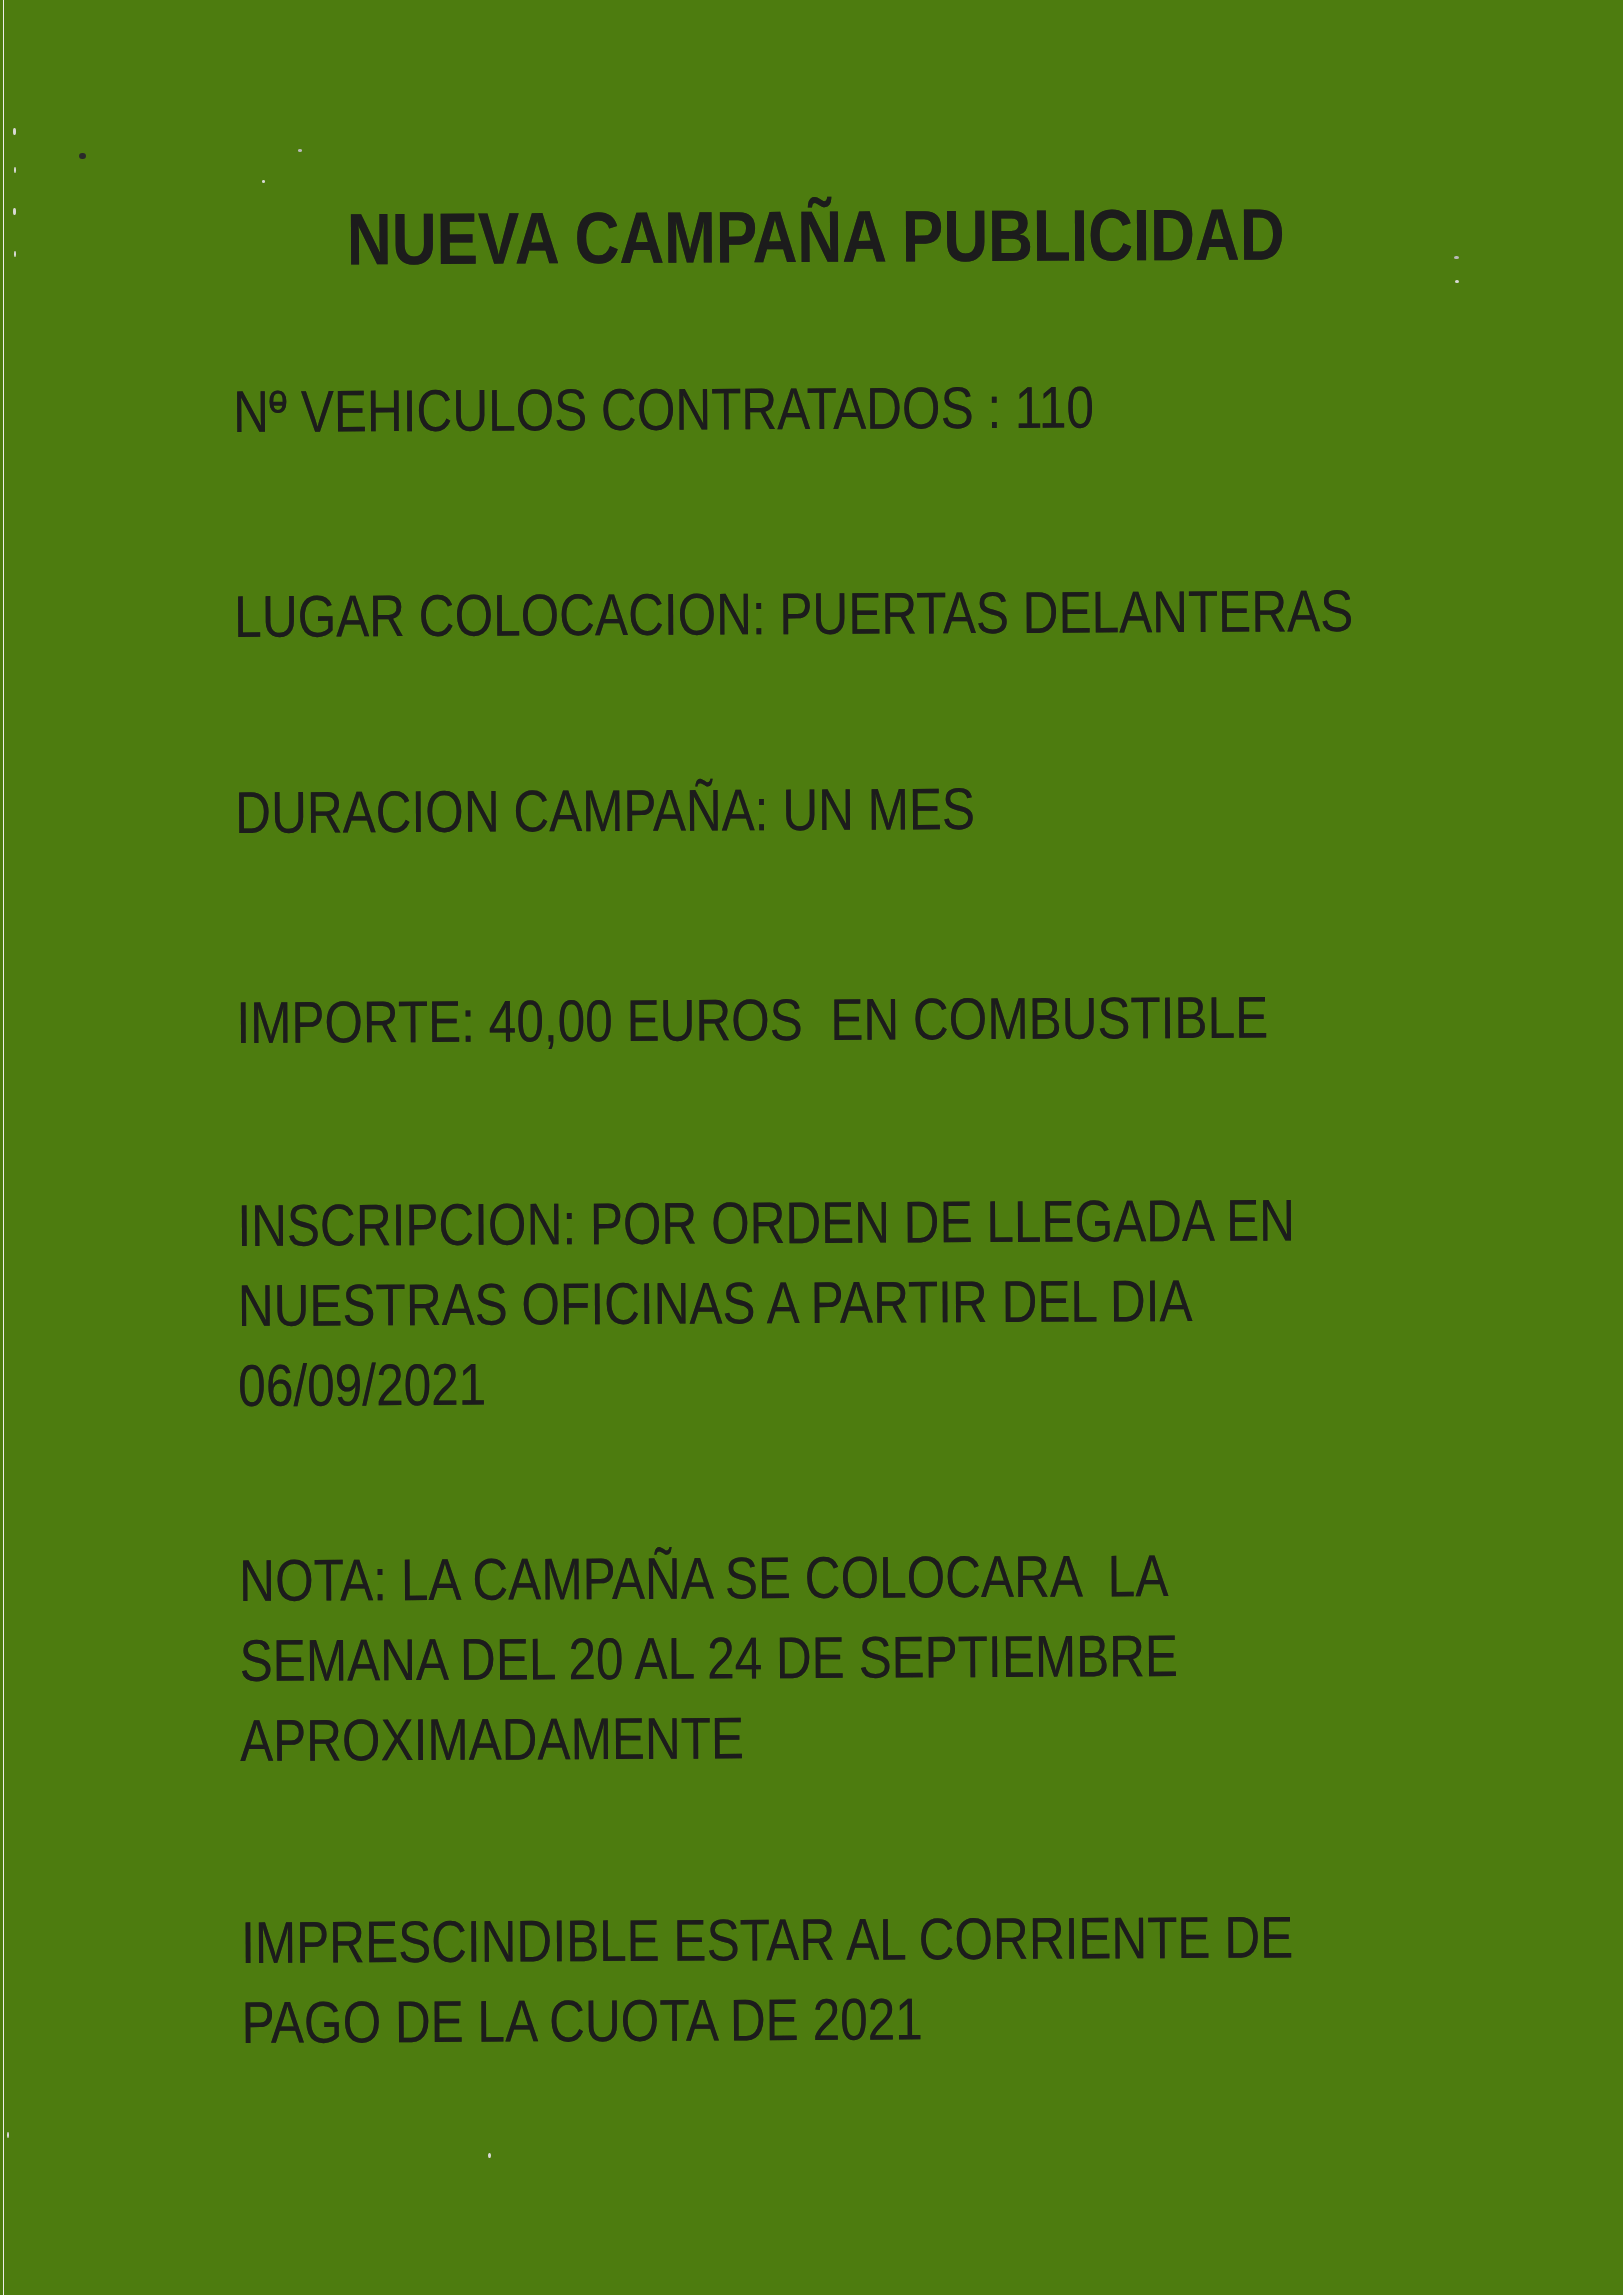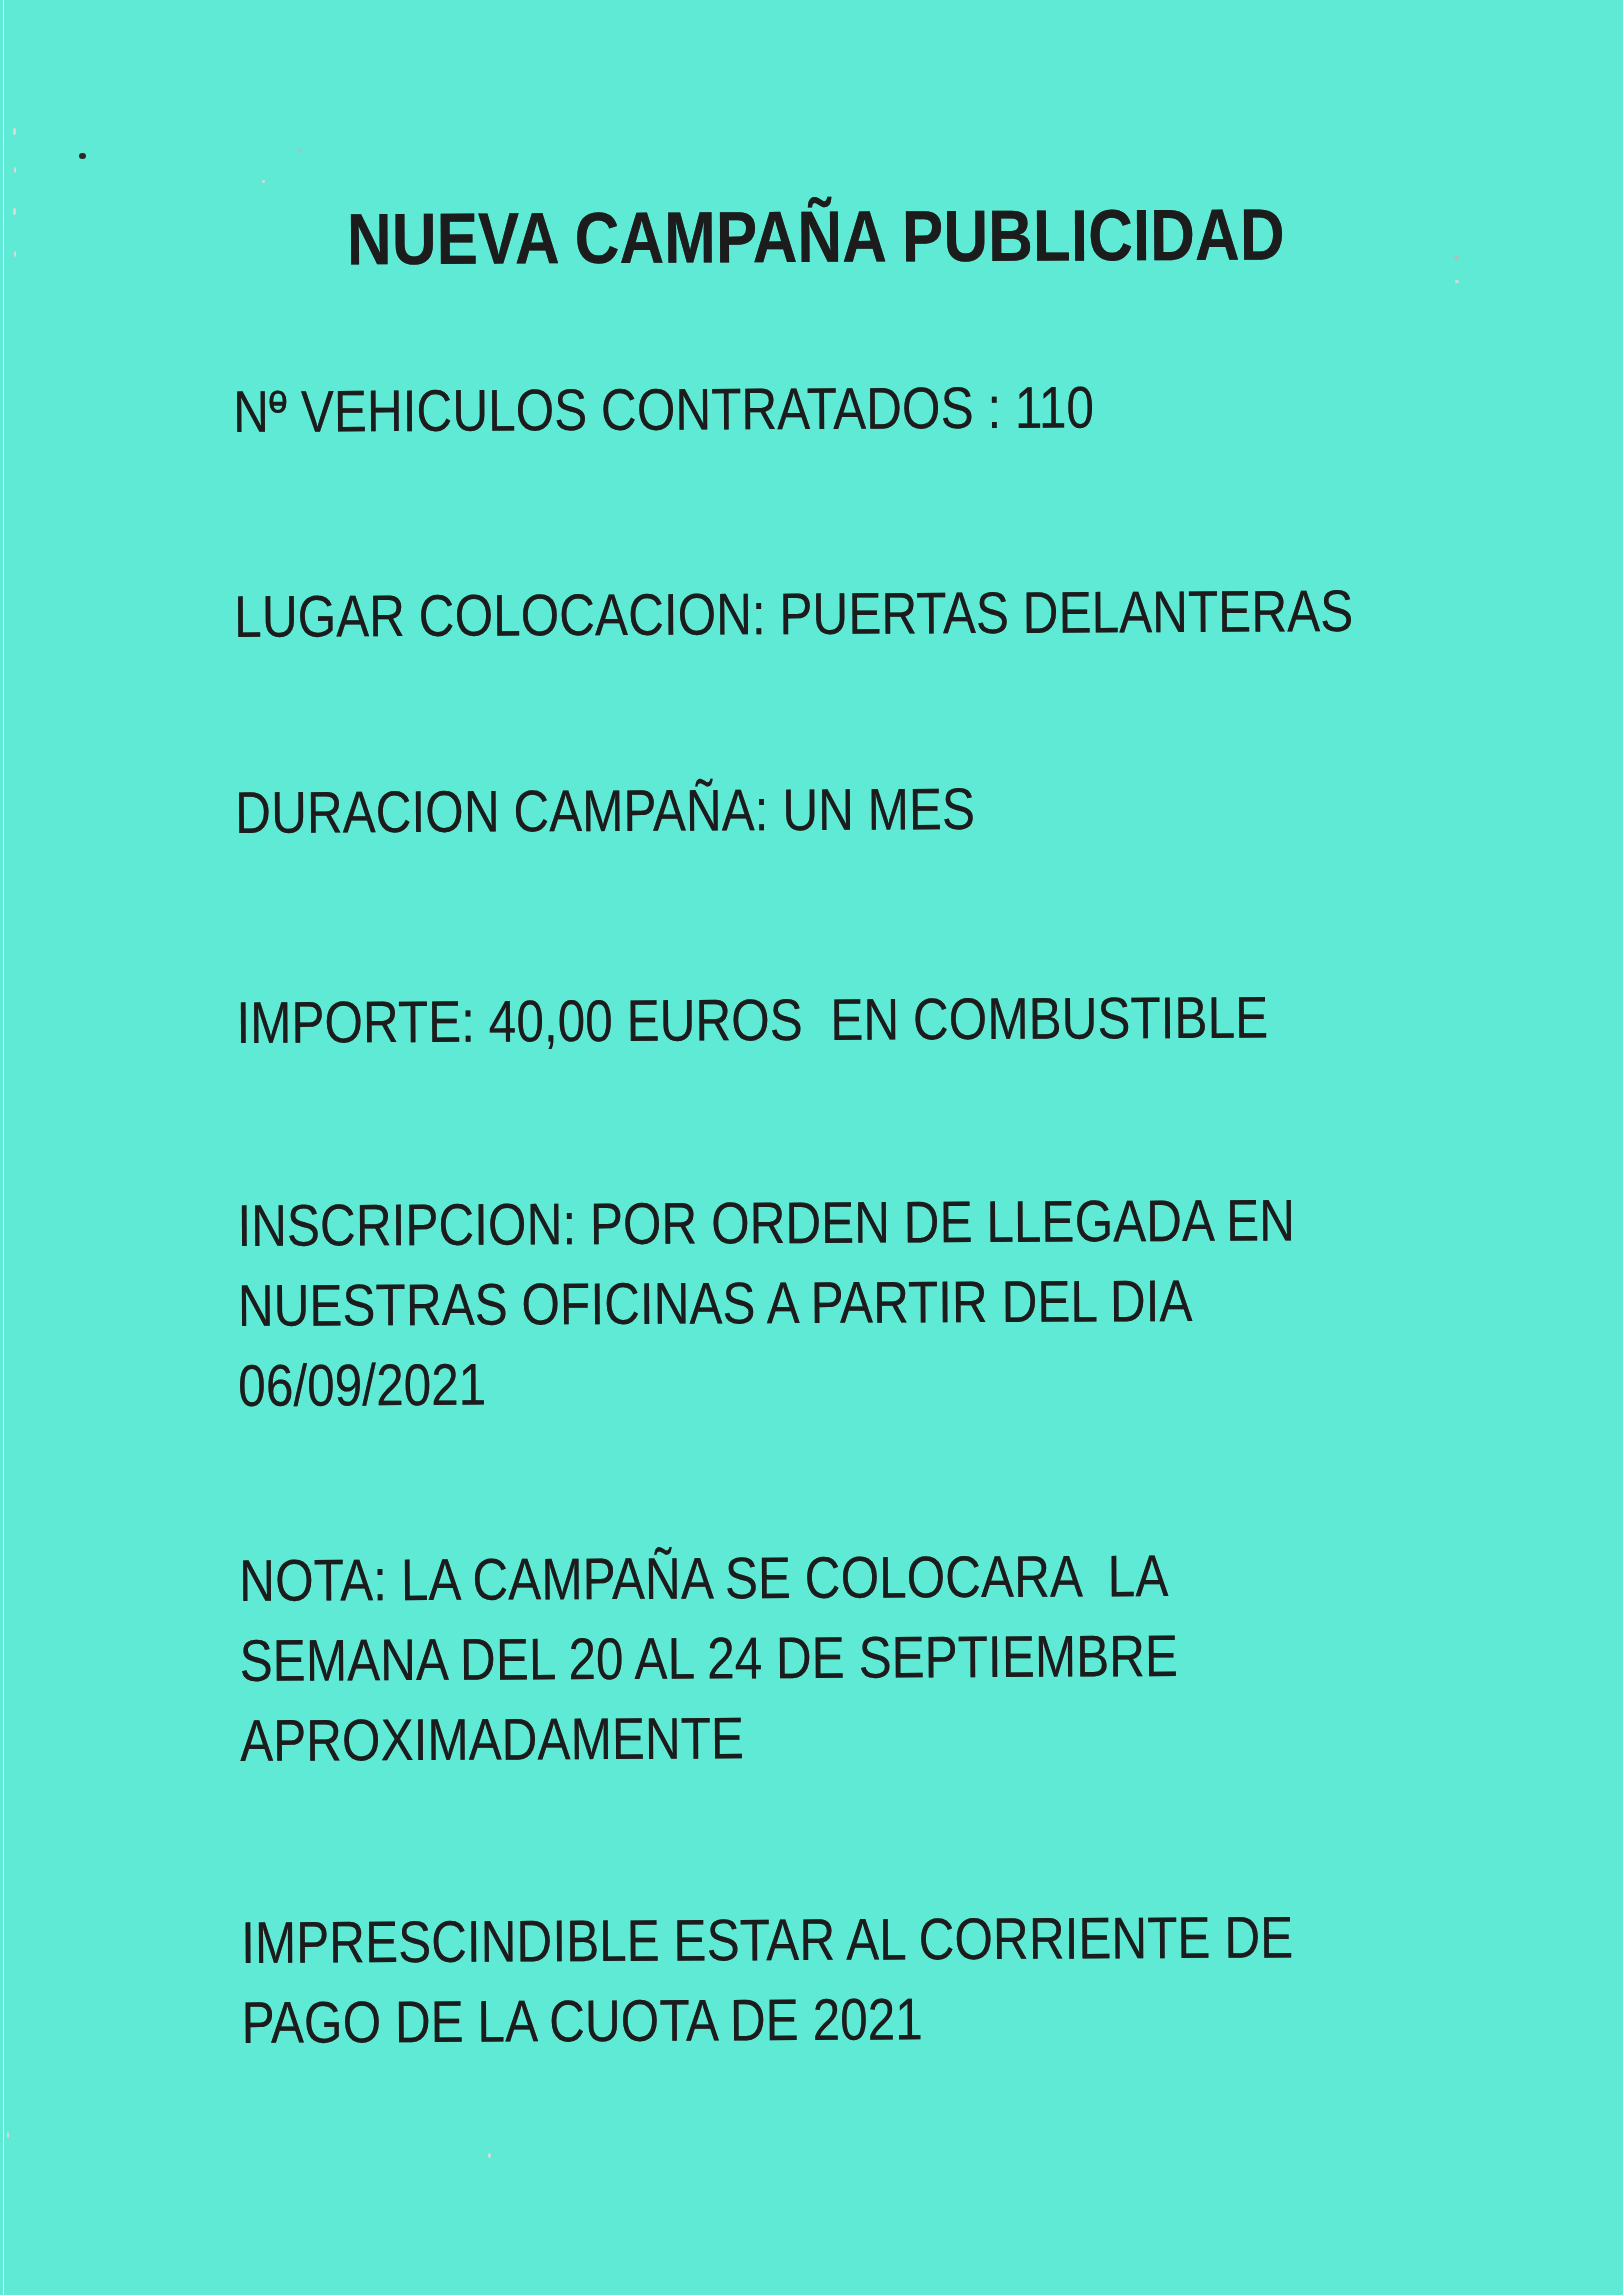--- a/index.html
+++ b/index.html
@@ -90,21 +90,21 @@
     position: absolute;
     border-radius: 50%;
   }
   .speck.dark  { background: #2a2a2a; }
   .speck.mid   { background: #b9b9b9; }
   .speck.light { background: #d9d9d6; }
 </style>
 </head>
 <body>
 
-<div class="page" style="background: #5eead4; color: rgb(28, 28, 28);">
+<div class="page" style="background: #4d7c0f; color: rgb(28, 28, 28);">
   <div class="edge-shadow"></div>
 
   <div class="tilt">
 
     <div class="title-row">
       <span class="title-scale">NUEVA CAMPAÑA PUBLICIDAD</span>
     </div>
 
     <div class="block b-vehiculos">
       <div class="scale">

